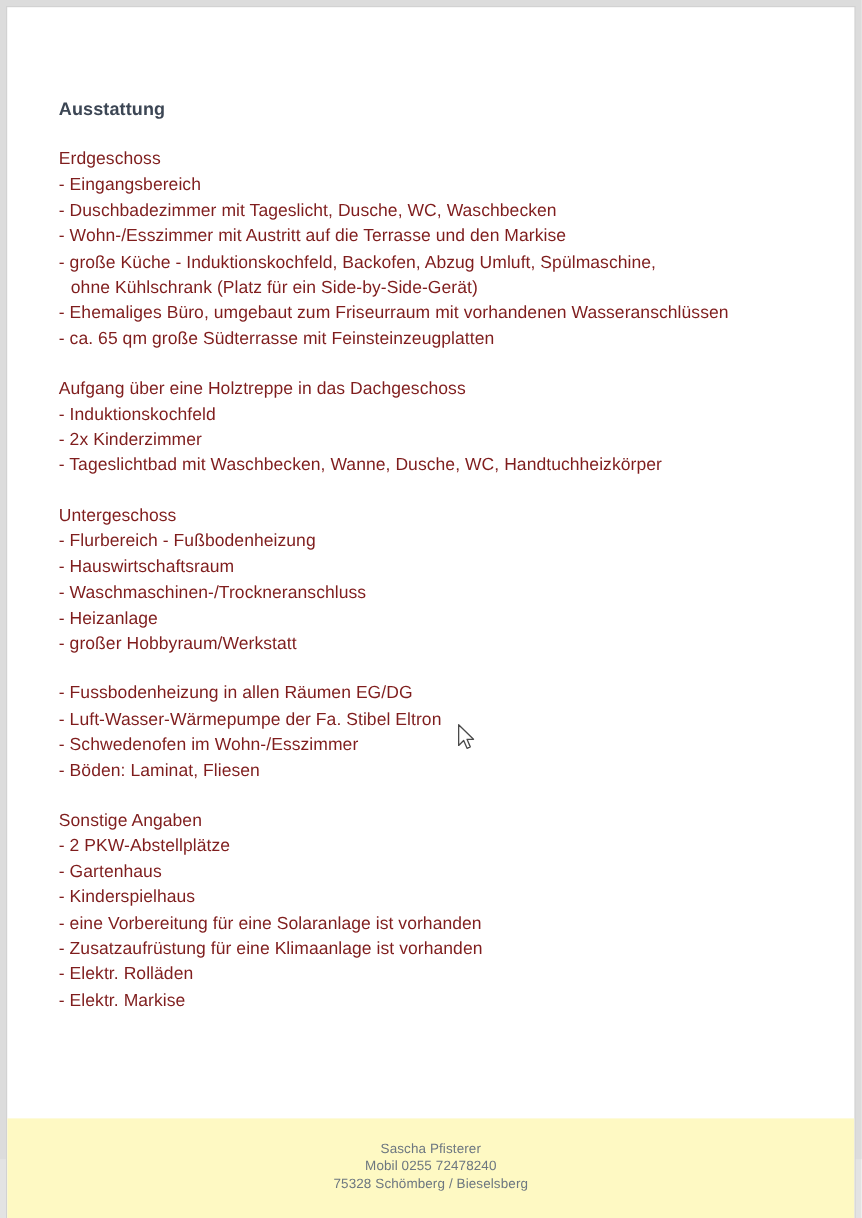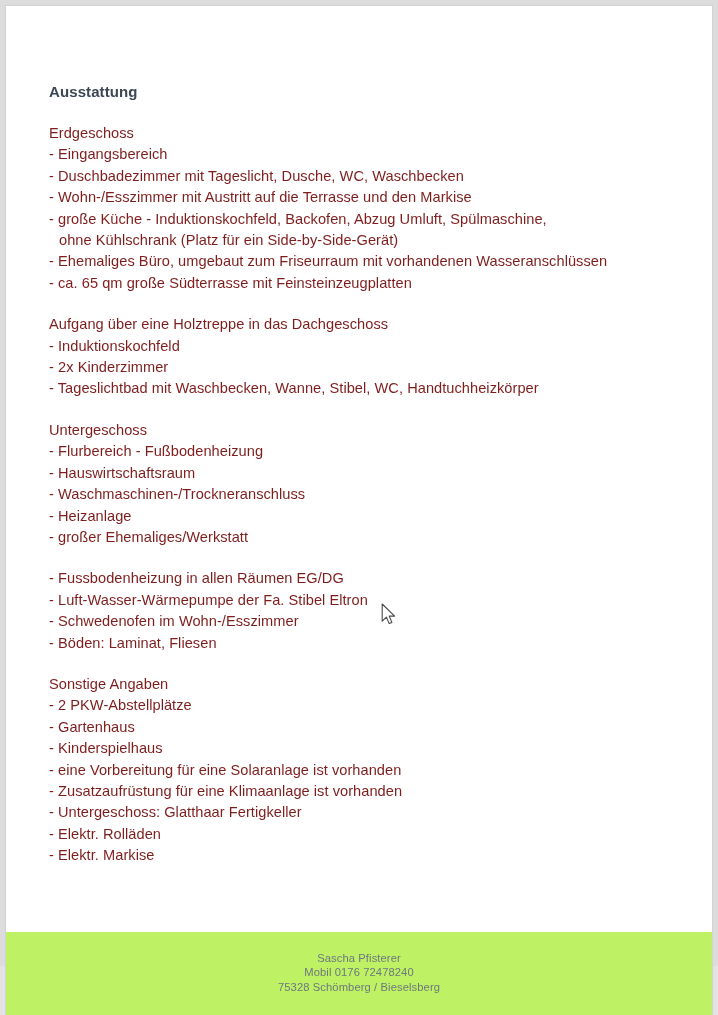--- a/index.html
+++ b/index.html
@@ -129,57 +129,56 @@
             <div class="text-line">- große Küche - Induktionskochfeld, Backofen, Abzug Umluft, Spülmaschine,</div>
             <div class="text-line indented">ohne Kühlschrank (Platz für ein Side-by-Side-Gerät)</div>
             <div class="text-line">- Ehemaliges Büro, umgebaut zum Friseurraum mit vorhandenen Wasseranschlüssen</div>
             <div class="text-line">- ca. 65 qm große Südterrasse mit Feinsteinzeugplatten</div>
           </div>
           <div class="spacer-small"></div>
           <div class="text-block">
             <div class="text-line">Aufgang über eine Holztreppe in das Dachgeschoss</div>
             <div class="text-line">- Induktionskochfeld</div>
             <div class="text-line">- 2x Kinderzimmer</div>
-            <div class="text-line">- Tageslichtbad mit Waschbecken, Wanne, Stibel, WC, Handtuchheizkörper</div>
+            <div class="text-line">- Tageslichtbad mit Waschbecken, Wanne, Dusche, WC, Handtuchheizkörper</div>
           </div>
           <div class="spacer-small"></div>
           <div class="text-block">
             <div class="text-line">Untergeschoss</div>
             <div class="text-line">- Flurbereich - Fußbodenheizung</div>
             <div class="text-line">- Hauswirtschaftsraum</div>
             <div class="text-line">- Waschmaschinen-/Trockneranschluss</div>
             <div class="text-line">- Heizanlage</div>
-            <div class="text-line">- großer Ehemaliges/Werkstatt</div>
+            <div class="text-line">- großer Hobbyraum/Werkstatt</div>
           </div>
           <div class="spacer-small"></div>
           <div class="text-block">
             <div class="text-line">- Fussbodenheizung in allen Räumen EG/DG</div>
             <div class="text-line">- Luft-Wasser-Wärmepumpe der Fa. Stibel Eltron</div>
             <div class="text-line">- Schwedenofen im Wohn-/Esszimmer</div>
             <div class="text-line">- Böden: Laminat, Fliesen</div>
           </div>
           <div class="spacer-small"></div>
           <div class="text-block">
             <div class="text-line">Sonstige Angaben</div>
             <div class="text-line">- 2 PKW-Abstellplätze</div>
             <div class="text-line">- Gartenhaus</div>
             <div class="text-line">- Kinderspielhaus</div>
             <div class="text-line">- eine Vorbereitung für eine Solaranlage ist vorhanden</div>
             <div class="text-line">- Zusatzaufrüstung für eine Klimaanlage ist vorhanden</div>
-            <div class="text-line">- Untergeschoss: Glatthaar Fertigkeller</div>
             <div class="text-line">- Elektr. Rolläden</div>
             <div class="text-line">- Elektr. Markise</div>
           </div>
         </div>
     </div>
 
-    <div id="footer-band" style="background: #bef264;">
+    <div id="footer-band" style="background: #fef9c3;">
       <div id="footer-inner">
           <div class="footer-line">Sascha Pfisterer</div>
-          <div class="footer-line">Mobil 0176 72478240</div>
+          <div class="footer-line">Mobil 0255 72478240</div>
           <div class="footer-line">75328 Schömberg / Bieselsberg</div>
         </div>
     </div>
 
   </div>
 
   <svg id="mouse-cursor" viewBox="0 0 16 24" xmlns="http://www.w3.org/2000/svg" style="left: 381px; top: 603px;">
     <path d="M1.2 1.0 L1.2 18.2 L5.4 14.1 L8.2 20.6 L10.9 19.4 L8.2 13.1 L13.6 13.1 Z" fill="#ffffff" stroke="#4a4a4a" stroke-width="1.1" stroke-linejoin="round"></path>
   </svg>
 

